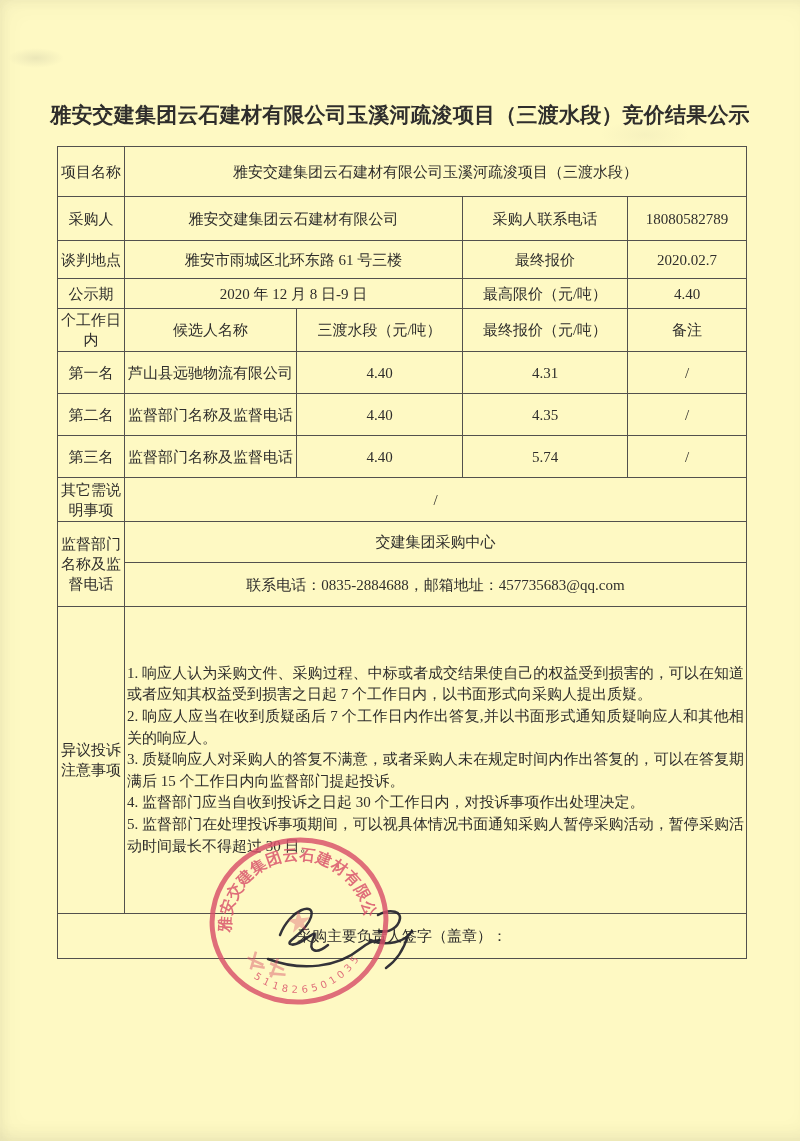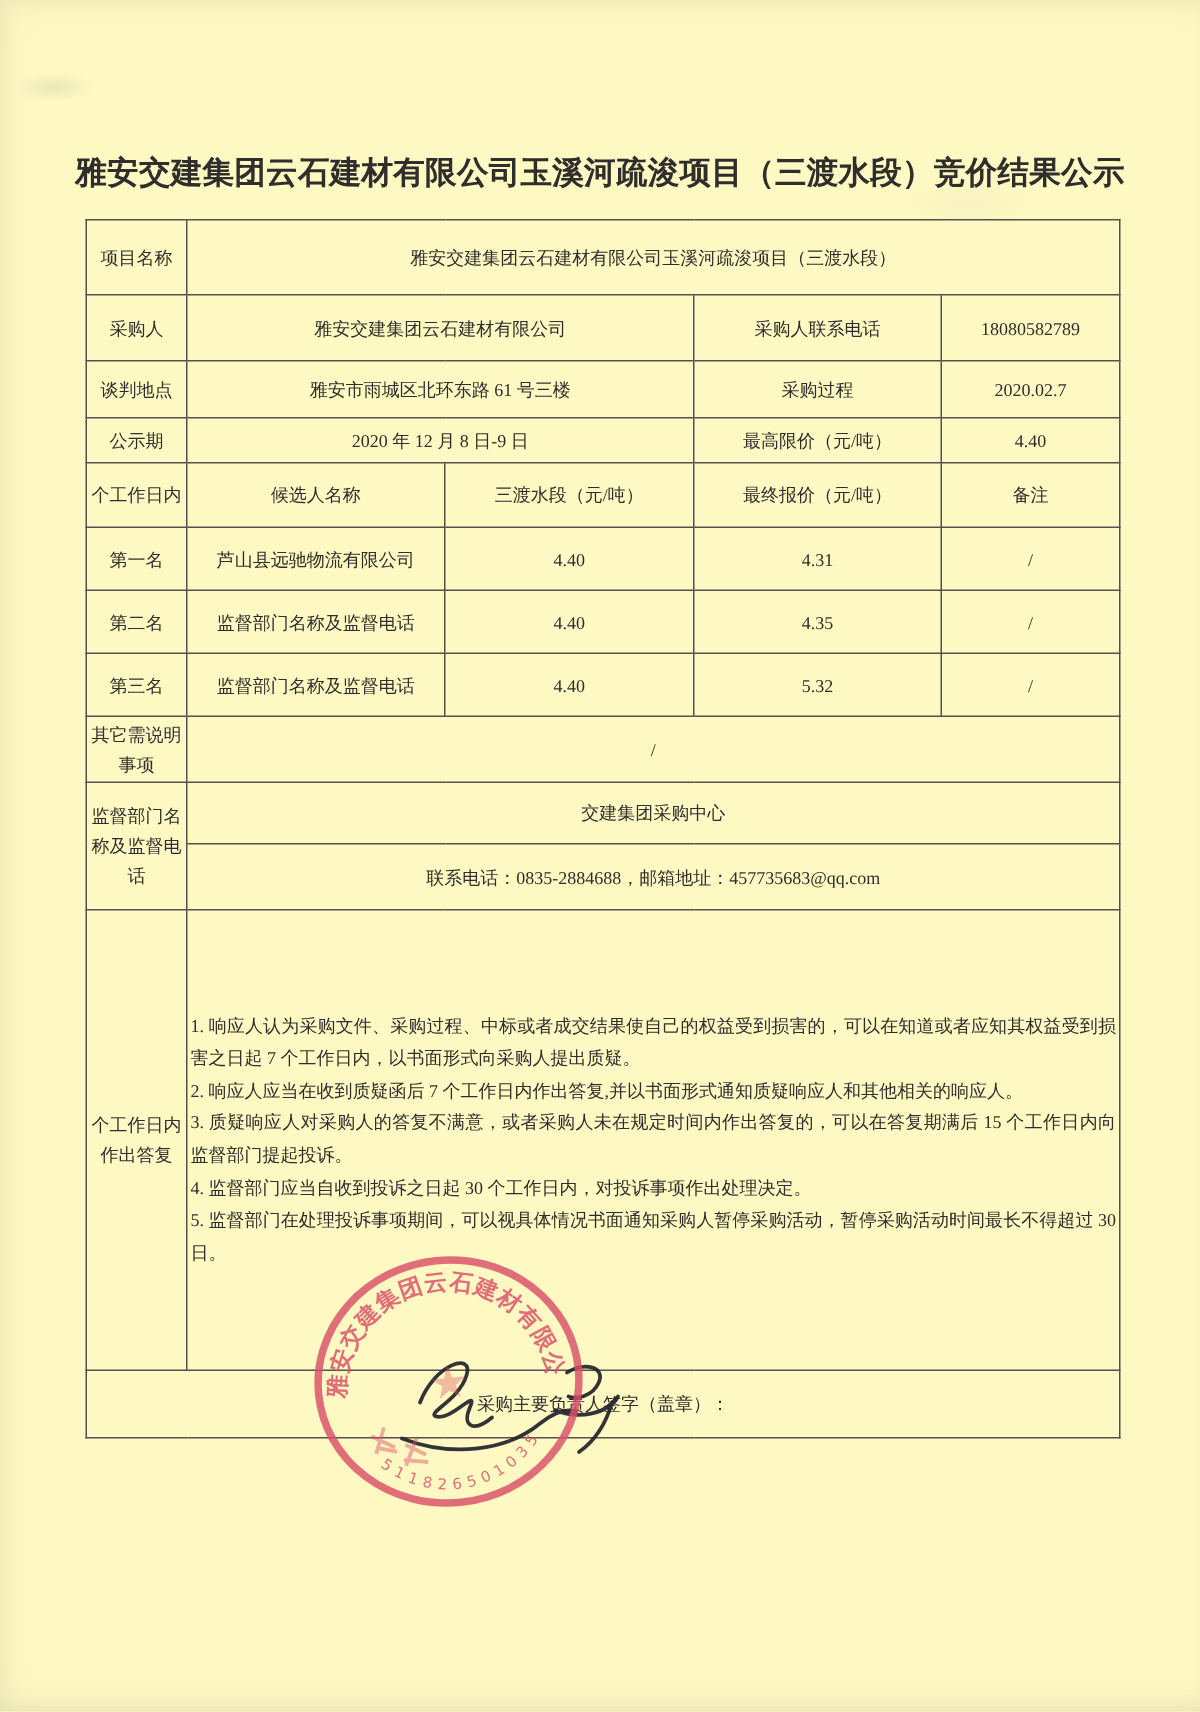--- a/index.html
+++ b/index.html
@@ -20,21 +20,21 @@
     background:radial-gradient(closest-side, rgba(120,120,118,.14), rgba(120,120,118,0));
   }
   .doc-title{
     position:absolute;top:99px;left:0;width:800px;height:32px;
     text-align:center;font-size:21px;font-weight:700;line-height:32px;
     letter-spacing:.2px;white-space:nowrap;
   }
   table.main{
     position:absolute;top:146px;left:57px;width:689px;
     border-collapse:collapse;table-layout:fixed;
-    font-size:12px;
+    font-size:15px;
   }
   table.main td{
     border:1px solid #53514d;
     vertical-align:middle;text-align:center;
     padding:1px 2px;overflow:hidden;line-height:20px;
   }
   td.lab{text-align:left;padding:1px 4px;}
   td.lab-c{text-align:center;padding:1px 2px;}
   td.tl{text-align:left;padding-left:5px;}
   td.complaint-cell{text-align:left;padding:0 9px 0 8px;vertical-align:middle;}
@@ -70,21 +70,21 @@
     <tr style="height:44px">
       <td class="lab">采购人</td>
       <td colspan="2" class="tl">雅安交建集团云石建材有限公司</td>
       <td>采购人联系电话</td>
       <td>18080582789</td>
     </tr>
 
     <tr style="height:38px">
       <td class="lab">谈判地点</td>
       <td colspan="2" class="tl">雅安市雨城区北环东路 61 号三楼</td>
-      <td>采购过程</td>
+      <td>最终报价</td>
       <td>2020.02.7</td>
     </tr>
 
     <tr style="height:30px">
       <td class="lab">公示期</td>
       <td colspan="2">2020 年 12 月 8 日-9 日</td>
       <td>最高限价（元/吨）</td>
       <td>4.40</td>
     </tr>
 
@@ -109,39 +109,39 @@
       <td class="tl">监督部门名称及监督电话</td>
       <td>4.40</td>
       <td>4.35</td>
       <td>/</td>
     </tr>
 
     <tr style="height:42px">
       <td class="lab">第三名</td>
       <td class="tl">监督部门名称及监督电话</td>
       <td>4.40</td>
-      <td>5.32</td>
+      <td>5.74</td>
       <td>/</td>
     </tr>
 
     <tr style="height:44px">
       <td class="lab">其它需说明事项</td>
       <td colspan="4">/</td>
     </tr>
 
     <tr style="height:41px">
       <td rowspan="2" class="lab-c">监督部门名称及监督电话</td>
       <td colspan="4">交建集团采购中心</td>
     </tr>
     <tr style="height:44px">
       <td colspan="4">联系电话：0835-2884688，邮箱地址：457735683@qq.com</td>
     </tr>
 
     <tr style="height:307px">
-      <td class="lab">个工作日内作出答复</td>
+      <td class="lab">异议投诉注意事项</td>
       <td colspan="4" class="complaint-cell">
         <p>1. 响应人认为采购文件、采购过程、中标或者成交结果使自己的权益受到损害的，可以在知道或者应知其权益受到损害之日起 7 个工作日内，以书面形式向采购人提出质疑。</p>
         <p>2. 响应人应当在收到质疑函后 7 个工作日内作出答复,并以书面形式通知质疑响应人和其他相关的响应人。</p>
         <p>3. 质疑响应人对采购人的答复不满意，或者采购人未在规定时间内作出答复的，可以在答复期满后 15 个工作日内向监督部门提起投诉。</p>
         <p>4. 监督部门应当自收到投诉之日起 30 个工作日内，对投诉事项作出处理决定。</p>
         <p>5. 监督部门在处理投诉事项期间，可以视具体情况书面通知采购人暂停采购活动，暂停采购活动时间最长不得超过 30 日。</p>
       </td>
     </tr>
 
     <tr style="height:45px">

